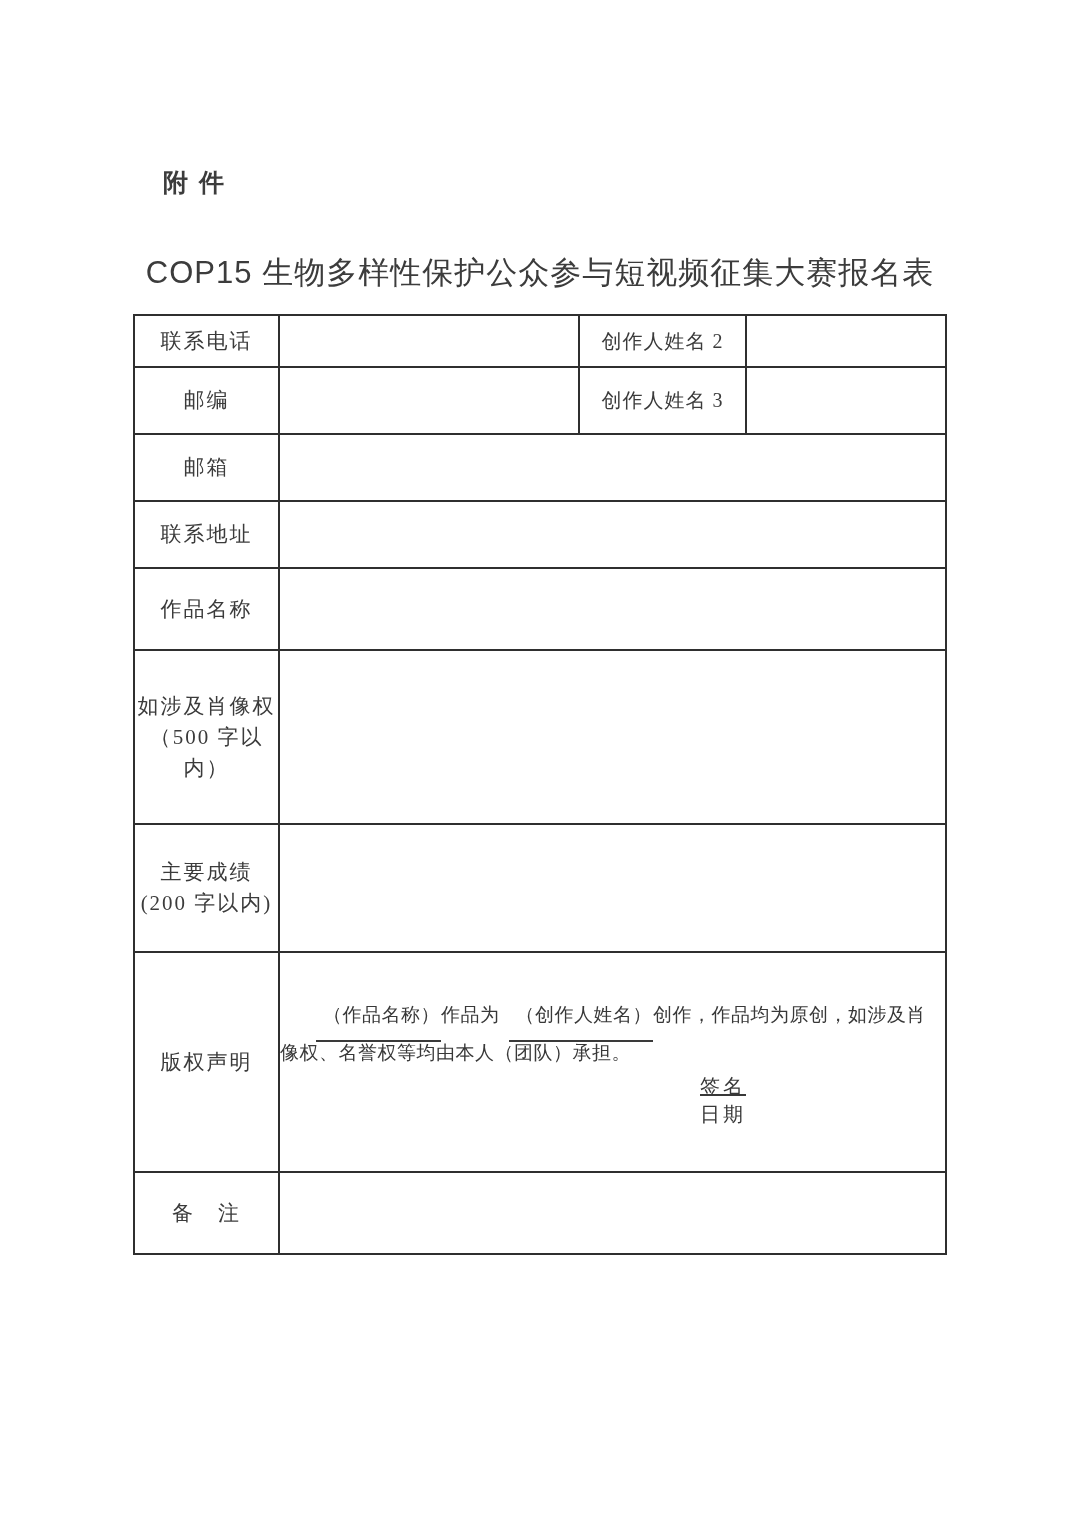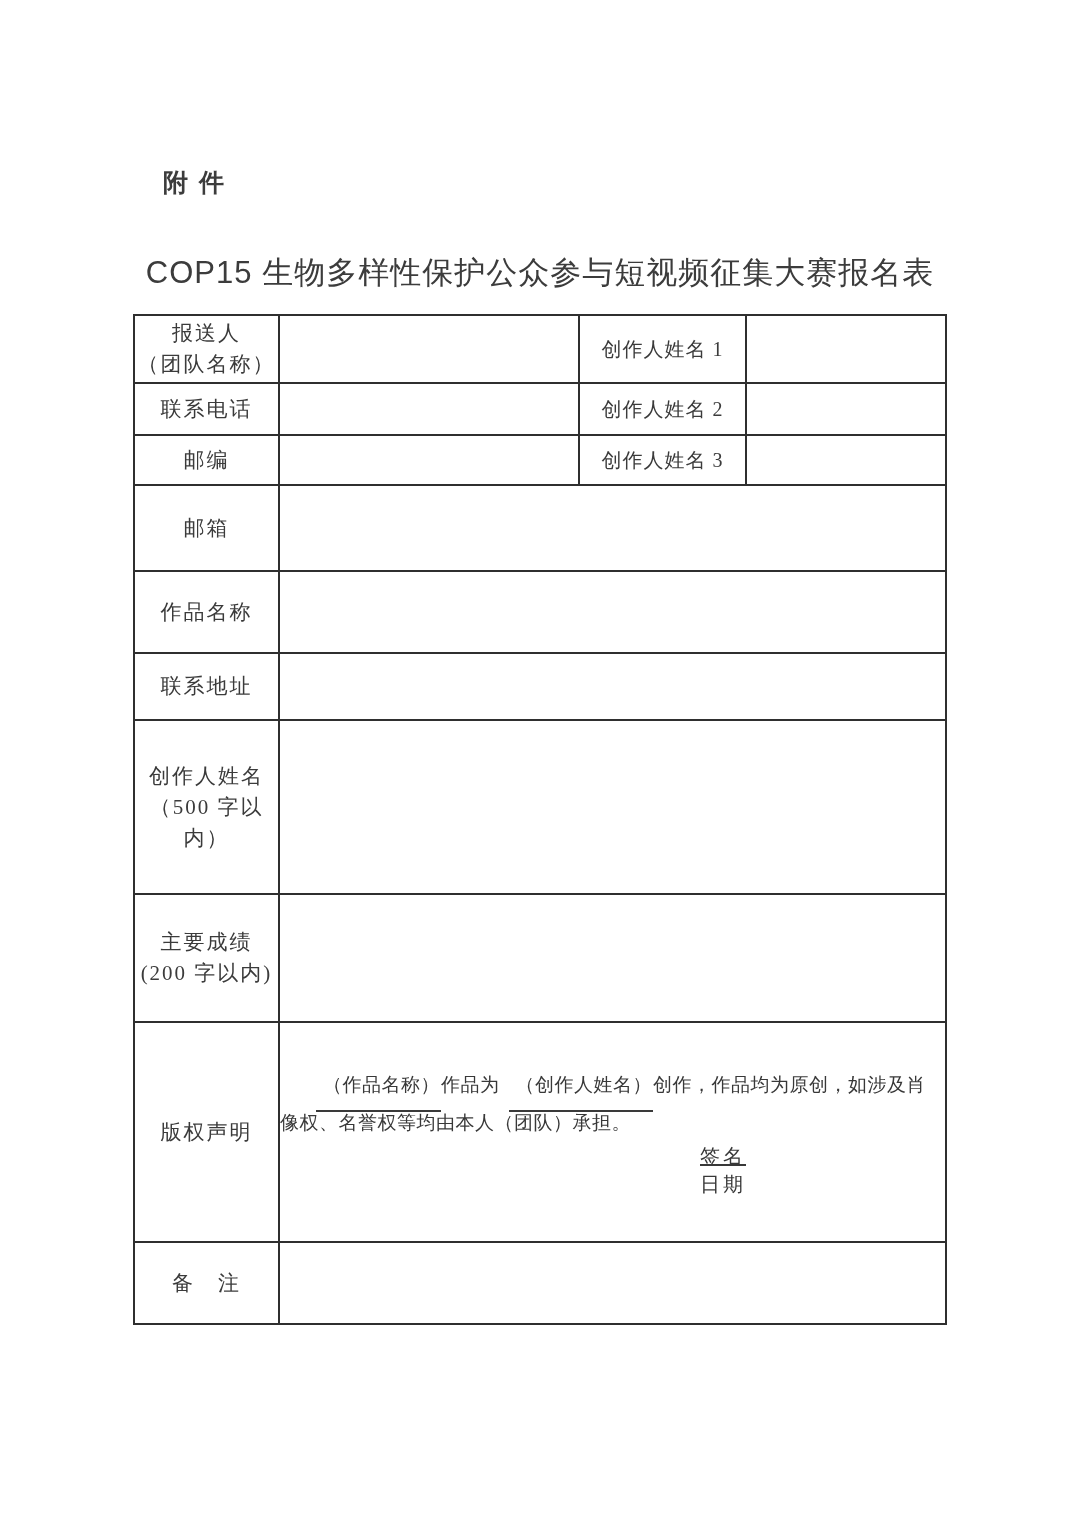--- a/index.html
+++ b/index.html
@@ -103,56 +103,47 @@
 <h1 class="doc-title">COP15 生物多样性保护公众参与短视频征集大赛报名表</h1>
 
 <table class="form">
   <colgroup>
     <col style="width:145px">
     <col style="width:300px">
     <col style="width:167px">
     <col style="width:200px">
   </colgroup>
   <tbody>
-    <tr style="height:68px">
-      <td class="lbl">
-        <div>报送人</div>
-        <div>（团队名称）</div>
-      </td>
-      <td></td>
-      <td class="creator-lbl">创作人姓名 1</td>
-      <td></td>
-    </tr>
     <tr style="height:52px">
       <td class="lbl">联系电话</td>
       <td></td>
       <td class="creator-lbl">创作人姓名 2</td>
       <td></td>
     </tr>
-    <tr style="height:50px">
+    <tr style="height:67px">
       <td class="lbl">邮编</td>
       <td></td>
       <td class="creator-lbl">创作人姓名 3</td>
       <td></td>
     </tr>
-    <tr style="height:86px">
+    <tr style="height:67px">
       <td class="lbl">邮箱</td>
+      <td colspan="3"></td>
+    </tr>
+    <tr style="height:67px">
+      <td class="lbl">联系地址</td>
       <td colspan="3"></td>
     </tr>
     <tr style="height:82px">
       <td class="lbl">作品名称</td>
       <td colspan="3"></td>
     </tr>
-    <tr style="height:67px">
-      <td class="lbl">联系地址</td>
-      <td colspan="3"></td>
-    </tr>
     <tr style="height:174px">
       <td class="lbl">
-        <div>创作人姓名</div>
+        <div>如涉及肖像权</div>
         <div>（500 字以内）</div>
       </td>
       <td colspan="3"></td>
     </tr>
     <tr style="height:128px">
       <td class="lbl">
         <div>主要成绩</div>
         <div>(200 字以内)</div>
       </td>
       <td colspan="3"></td>

